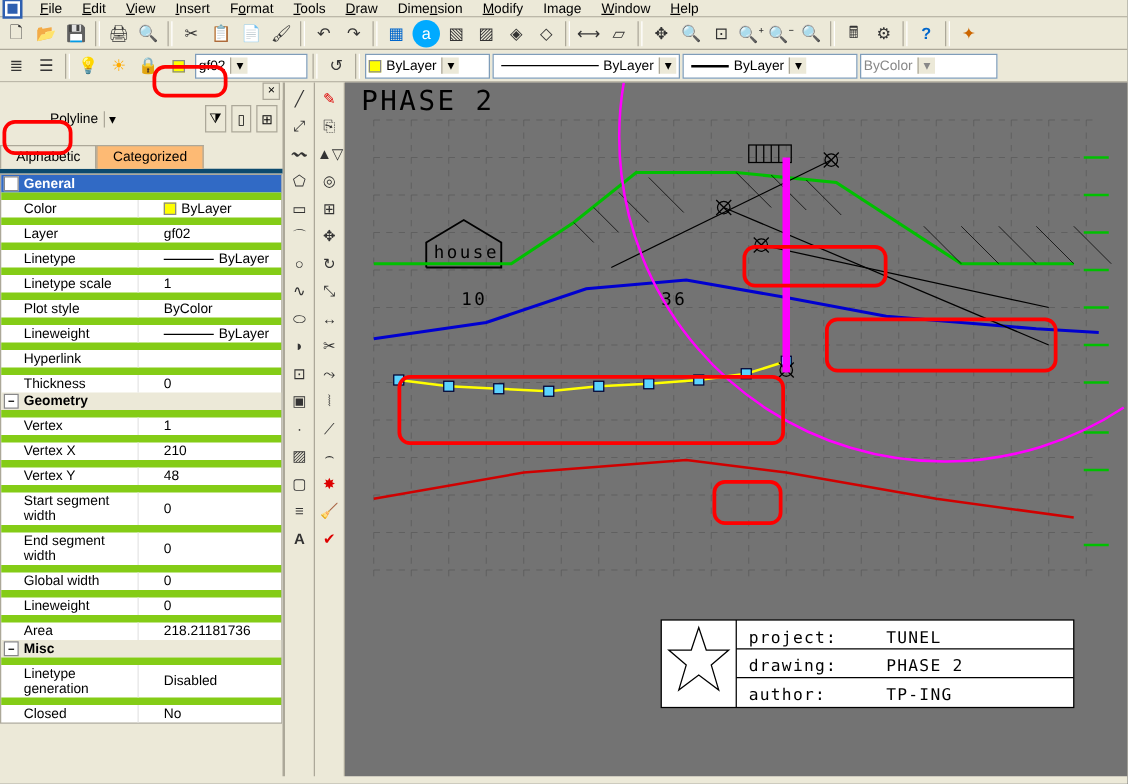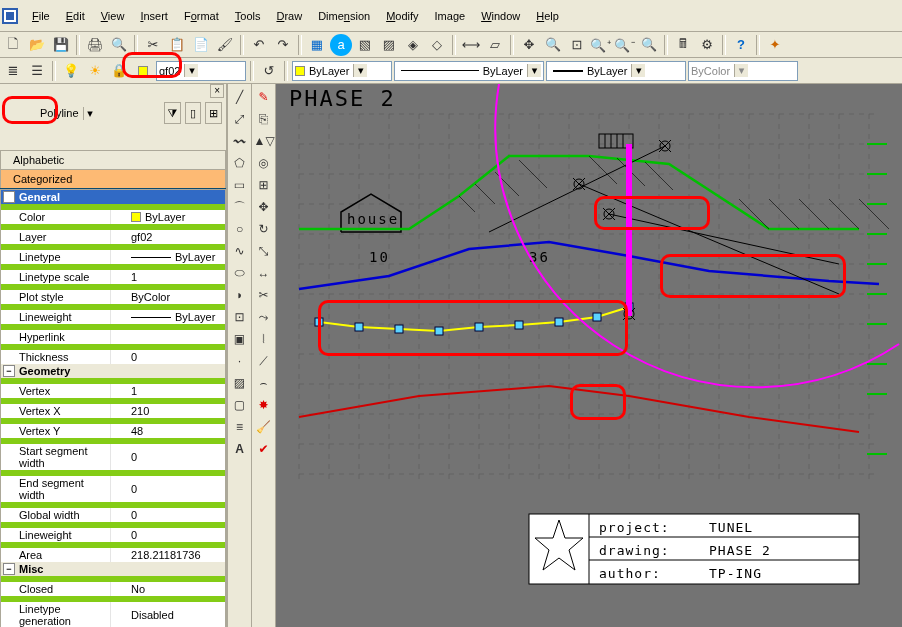--- a/index.html
+++ b/index.html
@@ -1,19 +1,19 @@
 <!DOCTYPE html>
 <html><head>
 <meta charset="utf-8">
 <style>
 * { box-sizing: border-box; margin: 0; padding: 0; }
 body { font-family: Tahoma, sans-serif; font-size: 11px; background: #ece9d8; width: 902px; height: 627px; overflow: hidden; position: relative; }
 
 
-.menubar { background: #ece9d8; height: 32px; display: flex; align-items: center; padding: 0 2px; border-bottom: 1px solid #aca899; }
+.menubar { background: #ece9d8; height: 14px; display: flex; align-items: center; padding: 0 2px; border-bottom: 1px solid #aca899; }
 .app-icon { width: 16px; height: 16px; background: #2e5fb0; margin-right: 6px; display: inline-block; position: relative; }
 .app-icon::before { content:""; position:absolute; inset:2px; border:2px solid #fff; }
 .menubar span { padding: 2px 8px; cursor: default; }
 .menubar span u { text-decoration: underline; }
 
 
 .toolbar { background: #ece9d8; height: 26px; display: flex; align-items: center; padding: 0 2px; gap: 2px; border-bottom: 1px solid #aca899; }
 .toolbar .btn { width: 22px; height: 22px; display: inline-flex; align-items: center; justify-content: center; font-size: 13px; color: #333; }
 .toolbar .sep { width: 4px; height: 20px; border-left: 1px solid #aca899; border-right: 1px solid #fff; margin: 0 2px; }
 .toolbar select, .toolbar .combo { height: 20px; font-size: 11px; background: #fff; border: 1px solid #7f9db9; padding: 0 2px; }
@@ -26,21 +26,21 @@
 .vtoolbar { width: 24px; background: #ece9d8; border-right: 1px solid #aca899; display: flex; flex-direction: column; align-items: center; padding-top: 4px; gap: 4px; }
 .vtoolbar .btn { width: 20px; height: 18px; font-size: 12px; text-align: center; line-height: 18px; color: #333; }
 .drawing-area { flex: 1; background: #737373; position: relative; overflow: hidden; }
 
 
 .panel-head { height: 14px; background: #ece9d8; display: flex; justify-content: flex-end; padding: 0 2px; }
 .panel-head .x { font-size: 10px; padding: 0 3px; border: 1px solid #aca899; cursor: pointer; }
 .obj-selector { display: flex; align-items: center; gap: 4px; padding: 4px; margin-left: 36px; }
 .obj-selector .combo { flex: 0 0 120px; }
 .obj-selector .ico { width: 22px; height: 22px; display: inline-flex; align-items: center; justify-content: center; border: 1px solid #aca899; background:#ece9d8; font-size: 11px;}
-.tabs { display: flex; border-bottom: 1px solid #0c4a6e; margin-top: 22px; flex-direction: column; }
+.tabs { display: flex; border-bottom: 4px solid #0c4a6e; margin-top: 6px; }
 .tabs .tab { padding: 3px 12px; border: 1px solid #aca899; border-bottom: none; background: #ece9d8; font-size: 11px; }
 .tabs .tab.active { background: #fdba74; }
 .prop-grid { background: #fff; border: 1px solid #aca899; font-size: 11px; }
 .prop-grid .group { background: #ece9d8; font-weight: bold; padding: 1px 2px; display: flex; align-items: center; }
 .prop-grid .group .exp { width: 12px; height: 12px; border: 1px solid #888; background:#fff; display:inline-flex; align-items:center; justify-content:center; margin-right:4px; font-size:9px; line-height:1; }
 .prop-grid .group.hl { background: #316ac5; color: #fff; }
 .prop-grid .row { display: flex; border-top: 6px solid #84cc16; gap: 16px; }
 .prop-grid .row .k { width: 110px; padding: 1px 4px 1px 18px; border-right: 1px solid #e5e5e5; }
 .prop-grid .row .v { flex: 1; padding: 1px 4px; display: flex; align-items: center; gap: 4px; }
 .swatch-y { width: 10px; height: 10px; background: #ff0; border: 1px solid #888; display: inline-block; }
@@ -280,29 +280,29 @@
               <span>218.21181736</span>
             </div>
           </div>
         </div>
       <div class="group">
           <span class="exp">−</span>
           <span>Misc</span>
         </div>
       <div id="rows-misc">
           <div class="row">
+            <div class="k">Linetype generation</div>
+            <div class="v">
+              <span>Disabled</span>
+            </div>
+          </div>
+          <div class="row">
             <div class="k">Closed</div>
             <div class="v">
               <span>No</span>
-            </div>
-          </div>
-          <div class="row">
-            <div class="k">Linetype generation</div>
-            <div class="v">
-              <span>Disabled</span>
             </div>
           </div>
         </div>
     </div>
   </div>
 
   <div class="vtoolbar">
     <div class="btn">╱</div>
     <div class="btn">⤢</div>
     <div class="btn">〰</div>

